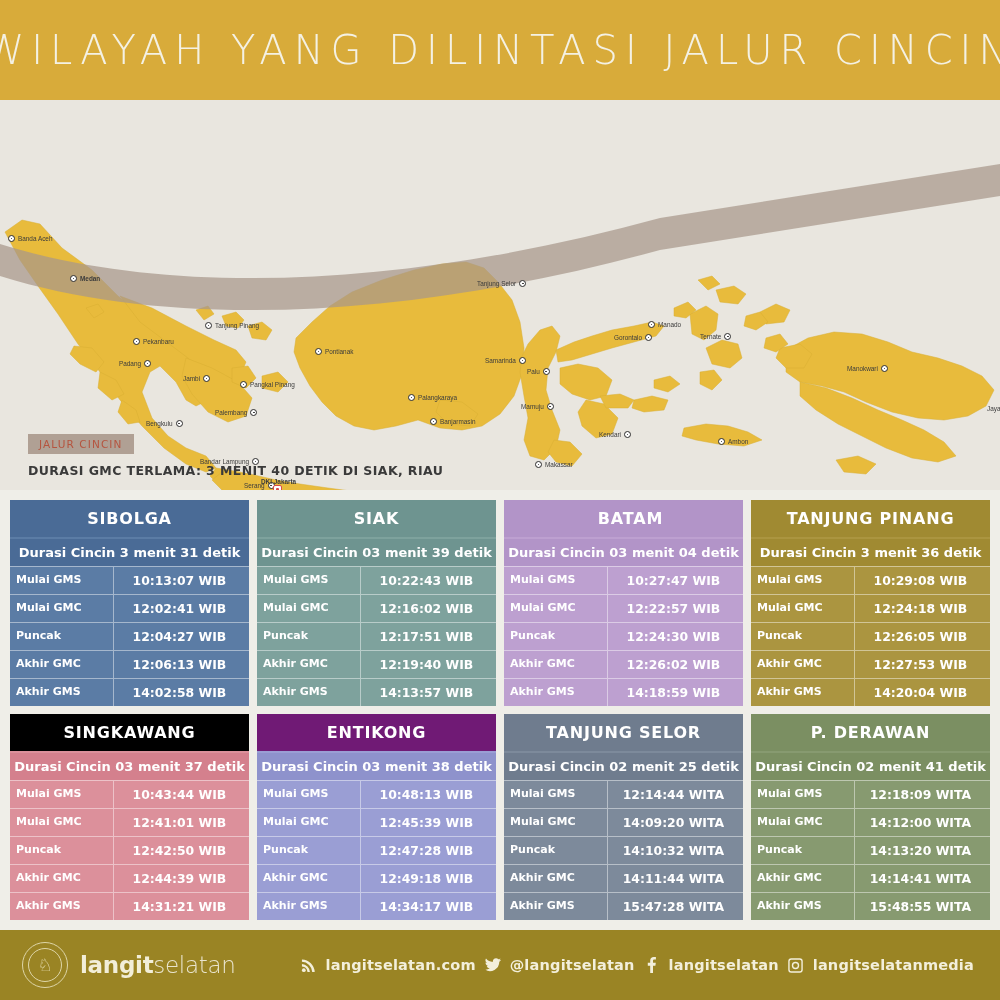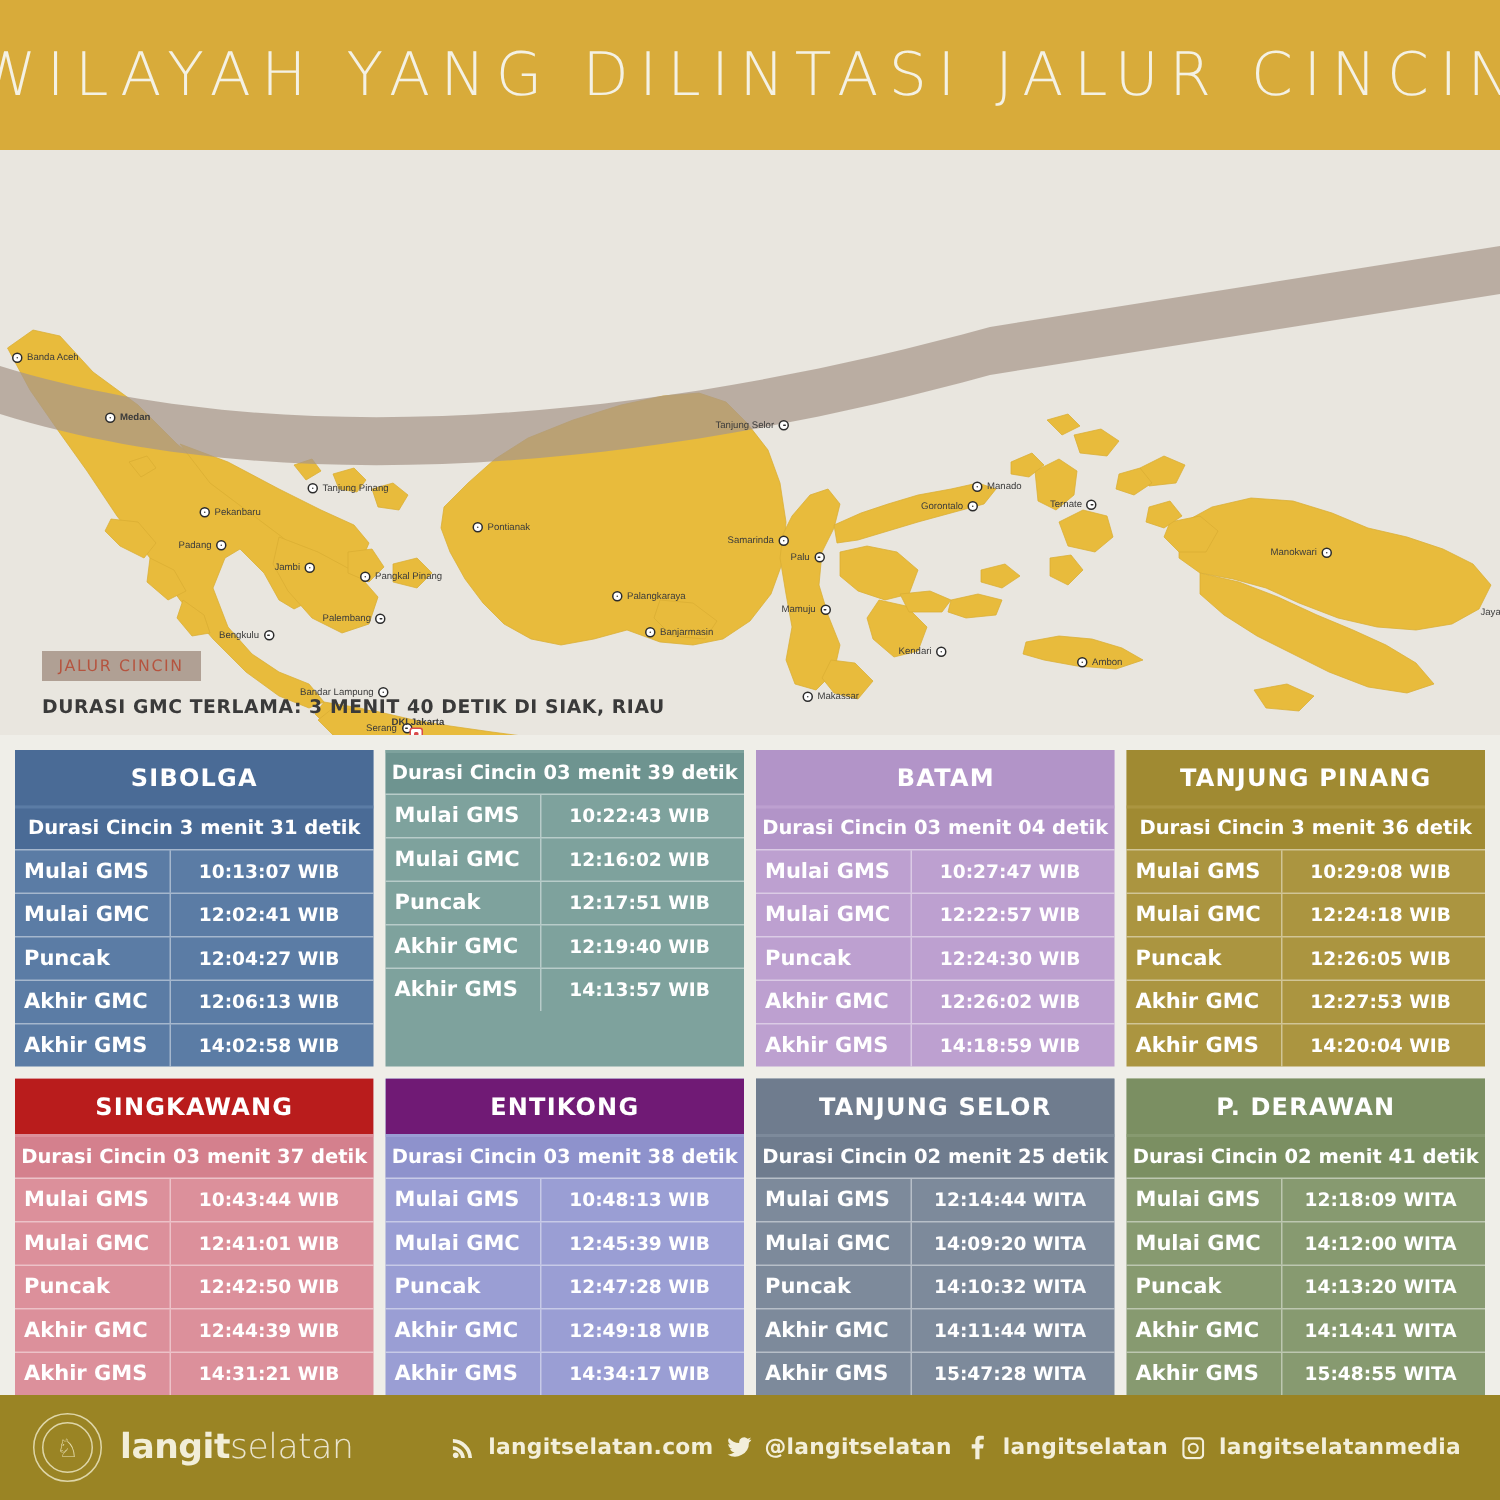--- a/index.html
+++ b/index.html
@@ -78,21 +78,21 @@
     letter-spacing: .8px; color: #ffffff; padding: 9px 2px 9px;
     font-family: "DejaVu Sans", sans-serif;
   }
   .card-sub {
     text-align: center; font-size: 13px; font-weight: bold;
     color: #ffffff; padding: 6px 2px 6px;
     font-family: "DejaVu Sans", sans-serif;
   }
   .card-row { display: flex; font-family: "DejaVu Sans", sans-serif; }
   .card-row .k {
-    flex: 0 0 43%; font-size: 14px; font-weight: bold; color: #fff;
+    flex: 0 0 43%; font-size: 11px; font-weight: bold; color: #fff;
     padding: 6px 0 6px 6px;
   }
   .card-row .v {
     flex: 1; font-size: 12.4px; font-weight: bold; color: #fff;
     padding: 6px 4px 6px 0; text-align: center;
   }
 
   
   .footer {
     position: absolute; bottom: 0; left: 0; width: 1000px; height: 70px;
@@ -352,20 +352,21 @@
       <div class="card-row" style="border-top: 1px solid rgba(255, 255, 255, 0.45);">
         <div class="k">Akhir GMC</div>
         <div class="v" style="border-left: 1px solid rgba(255, 255, 255, 0.45);">12:06:13  WIB</div>
       </div>
       <div class="card-row" style="border-top: 1px solid rgba(255, 255, 255, 0.45);">
         <div class="k">Akhir GMS</div>
         <div class="v" style="border-left: 1px solid rgba(255, 255, 255, 0.45);">14:02:58 WIB</div>
       </div>
     </div>
     <div class="card" style="background: rgb(126, 162, 157);">
+      <div class="card-title" style="background: rgb(110, 148, 144);">SIAK</div>
       <div class="card-sub" style="background: rgb(110, 148, 144); border-top: 2px solid rgb(126, 162, 157);">Durasi Cincin 03 menit 39 detik</div>
       <div class="card-row" style="border-top: 1px solid rgba(255, 255, 255, 0.45);">
         <div class="k">Mulai GMS</div>
         <div class="v" style="border-left: 1px solid rgba(255, 255, 255, 0.45);">10:22:43 WIB</div>
       </div>
       <div class="card-row" style="border-top: 1px solid rgba(255, 255, 255, 0.45);">
         <div class="k">Mulai GMC</div>
         <div class="v" style="border-left: 1px solid rgba(255, 255, 255, 0.45);">12:16:02 WIB</div>
       </div>
       <div class="card-row" style="border-top: 1px solid rgba(255, 255, 255, 0.45);">
@@ -423,21 +424,21 @@
       <div class="card-row" style="border-top: 1px solid rgba(255, 255, 255, 0.45);">
         <div class="k">Akhir GMC</div>
         <div class="v" style="border-left: 1px solid rgba(255, 255, 255, 0.45);">12:27:53 WIB</div>
       </div>
       <div class="card-row" style="border-top: 1px solid rgba(255, 255, 255, 0.45);">
         <div class="k">Akhir GMS</div>
         <div class="v" style="border-left: 1px solid rgba(255, 255, 255, 0.45);">14:20:04 WIB</div>
       </div>
     </div>
     <div class="card" style="background: rgb(220, 144, 155);">
-      <div class="card-title" style="background: #b91c1c;">SINGKAWANG</div>
+      <div class="card-title" style="background: #000000;">SINGKAWANG</div>
       <div class="card-sub" style="background: rgb(212, 128, 141); border-top: 2px solid rgb(220, 144, 155);">Durasi Cincin 03 menit 37 detik</div>
       <div class="card-row" style="border-top: 1px solid rgba(255, 255, 255, 0.45);">
         <div class="k">Mulai GMS</div>
         <div class="v" style="border-left: 1px solid rgba(255, 255, 255, 0.45);">10:43:44 WIB</div>
       </div>
       <div class="card-row" style="border-top: 1px solid rgba(255, 255, 255, 0.45);">
         <div class="k">Mulai GMC</div>
         <div class="v" style="border-left: 1px solid rgba(255, 255, 255, 0.45);">12:41:01 WIB</div>
       </div>
       <div class="card-row" style="border-top: 1px solid rgba(255, 255, 255, 0.45);">

